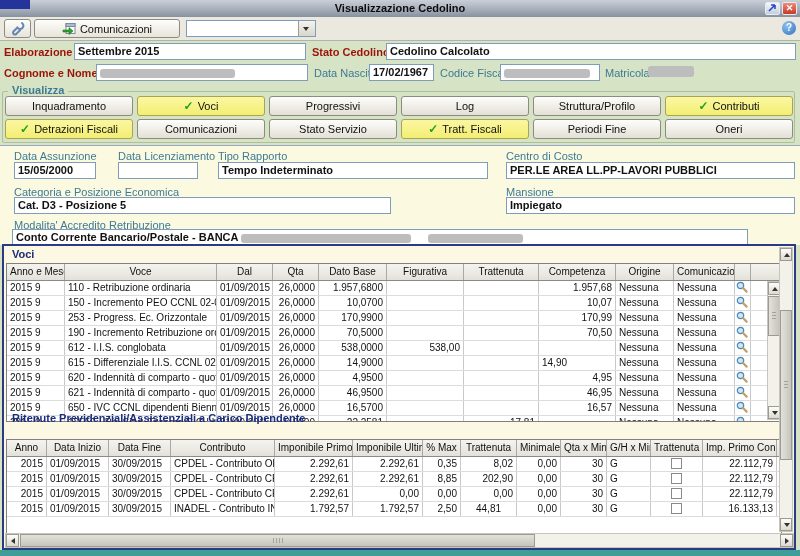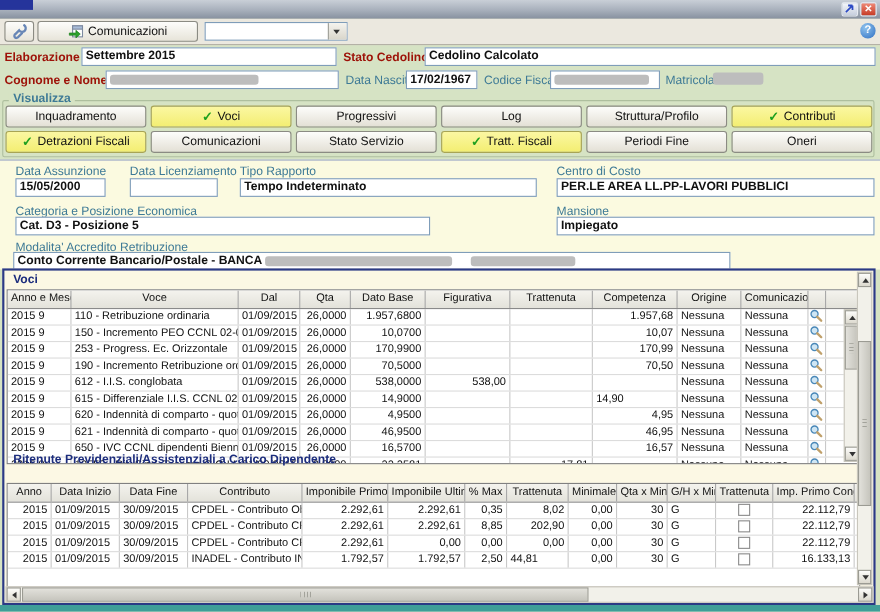--- a/index.html
+++ b/index.html
@@ -75,20 +75,21 @@
     background:repeating-linear-gradient(180deg,#a3a39b 0 1px,transparent 1px 3px);}
   .grip-h{position:absolute;top:3px;bottom:3px;left:50%;width:11px;margin-left:-5px;
     background:repeating-linear-gradient(90deg,#a3a39b 0 1px,transparent 1px 3px);}
   .bottom-strip{position:absolute;left:0;top:550px;width:800px;height:6px;background:#3f9e98;}
 </style>
 </head>
 <body>
 
 <div class="titlebar">
   <div class="win-frag"></div>
+  <div class="title-text">Visualizzazione Cedolino</div>
   <div class="winbtn btn-restore">
     <svg width="11" height="9" viewBox="0 0 11 9">
       <path d="M2 8 L8 2 M8 2 H4 M8 2 V6" stroke="#2b49c4" stroke-width="1.6" fill="none"></path>
     </svg>
   </div>
   <div class="winbtn btn-close">
     <span>✕</span>
   </div>
 </div>
 
@@ -187,21 +188,21 @@
 <div class="inp" style="left:118px;top:162px;width:80px;"></div>
 <div class="inp" style="left:218px;top:162px;width:270px;">Tempo Indeterminato</div>
 <div class="inp" style="left:506px;top:162px;width:289px;">PER.LE AREA LL.PP-LAVORI PUBBLICI</div>
 
 <div class="lbl-teal" style="left:14px;top:186px;">Categoria e Posizione Economica</div>
 <div class="lbl-teal" style="left:506px;top:186px;">Mansione</div>
 <div class="inp" style="left:14px;top:197px;width:377px;">Cat. D3 - Posizione 5</div>
 <div class="inp" style="left:506px;top:197px;width:289px;">Impiegato</div>
 
 <div class="lbl-teal" style="left:14px;top:219px;">Modalita' Accredito Retribuzione</div>
-<div class="inp" style="left:12px;top:229px;width:652px;">
+<div class="inp" style="left:12px;top:229px;width:736px;">
   <span>Conto Corrente Bancario/Postale - BANCA </span>
   <span class="blob" style="width:170px;margin-right:14px;"></span>
   <span class="blob" style="width:95px;"></span>
 </div>
 
 <div class="panel">
   <div class="lbl-navy" style="left:8px;top:2px;">Voci</div>
   <div class="grid" id="voci-grid" style="left:2px;top:17px;width:774px;height:157px;">
       <div class="ghead">
         <div class="gcell ghcell" style="width: 58px;">Anno e Mese</div>
@@ -456,21 +457,21 @@
         <div class="gcell" style="width: 40px; text-align: right;"></div>
       </div>
       <div class="grow">
         <div class="gcell" style="width: 40px; text-align: right;">2015</div>
         <div class="gcell" style="width: 62px; text-align: left;">01/09/2015</div>
         <div class="gcell" style="width: 62px; text-align: left;">30/09/2015</div>
         <div class="gcell" style="width: 104px; text-align: left;">INADEL - Contributo IN.</div>
         <div class="gcell" style="width: 78px; text-align: right;">1.792,57</div>
         <div class="gcell" style="width: 70px; text-align: right;">1.792,57</div>
         <div class="gcell" style="width: 38px; text-align: right;">2,50</div>
-        <div class="gcell" style="width: 56px; text-align: left;">44,81</div>
+        <div class="gcell" style="width: 56px; text-align: center;">44,81</div>
         <div class="gcell" style="width: 44px; text-align: right;">0,00</div>
         <div class="gcell" style="width: 46px; text-align: right;">30</div>
         <div class="gcell" style="width: 44px; text-align: left;">G</div>
         <div class="gcell" style="width: 52px; text-align: center;"><span class="cbox"></span></div>
         <div class="gcell" style="width: 74px; text-align: right;">16.133,13</div>
         <div class="gcell" style="width: 40px; text-align: right;"></div>
       </div>
     </div>
 
   <div class="sb" style="right:1px;top:1px;width:14px;height:285px;">

